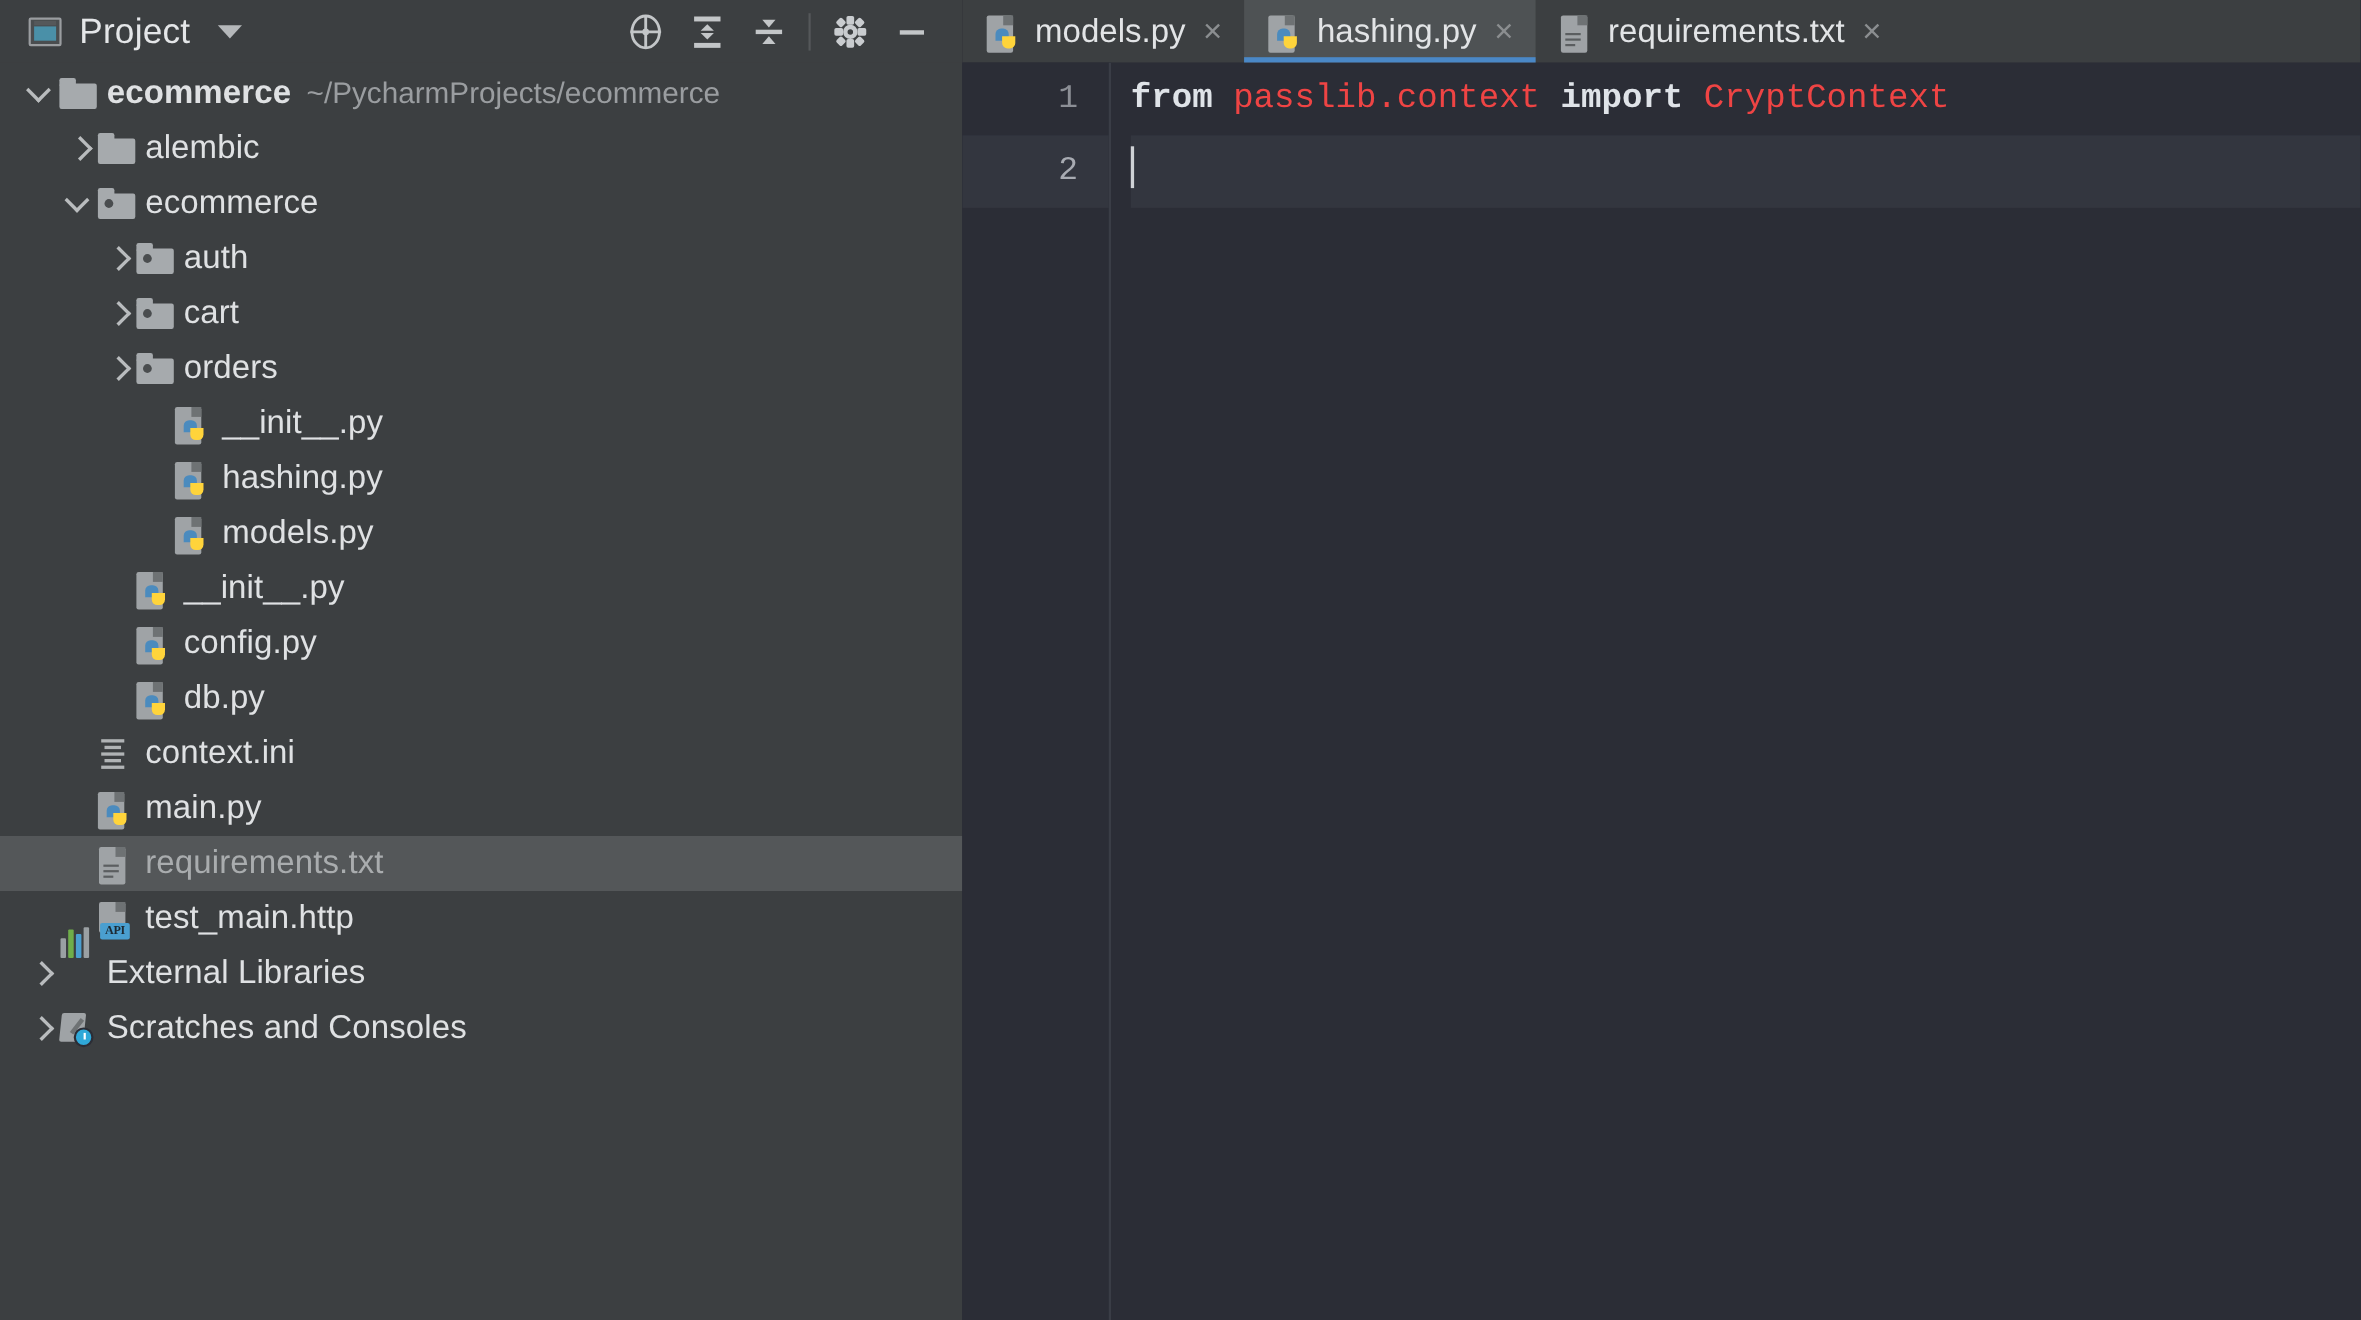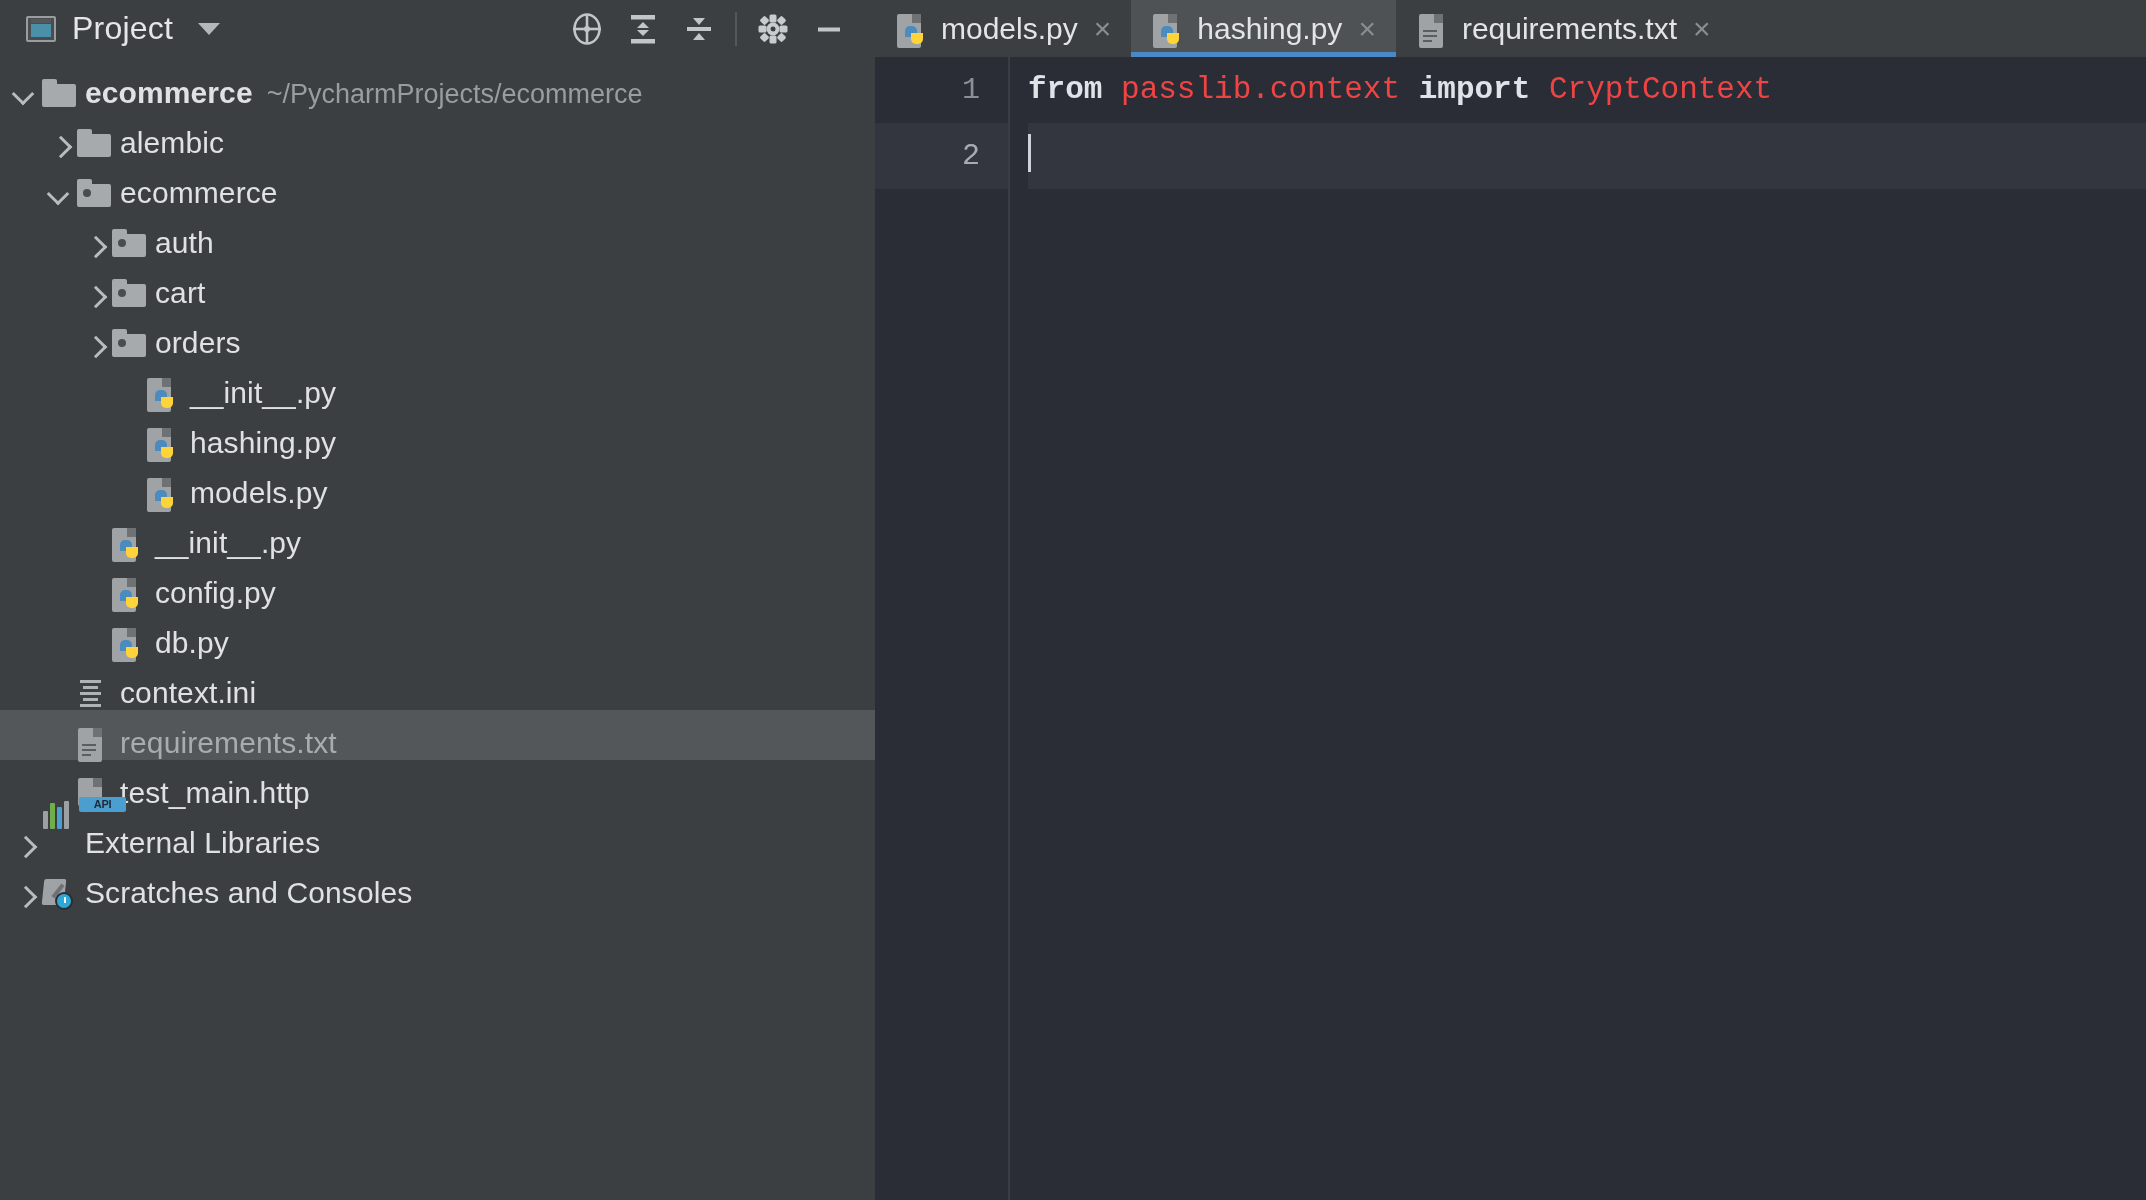--- a/index.html
+++ b/index.html
@@ -53,22 +53,22 @@
   #toolbar-icons {
     margin-left: auto; display: flex; align-items: center; gap: 0px;
   }
   .tb { width: 56px; height: 46px; display: flex; align-items: center; justify-content: center; }
   .tb svg { display: block; }
   .tb-sep { width: 2px; height: 34px; background: #55585a; margin: 0 8px; }
 
   
   #tree { flex: 1 1 auto; overflow: hidden; padding-top: 3px; }
   .row {
-    height: 50px; display: flex; align-items: flex-end;
-    white-space: nowrap; position: relative;
+    height: 50px; display: flex; align-items: center;
+    white-space: nowrap; position: relative; padding-left: 12px;
   }
   .row.selected { background: #545759; }
   .arrow {
     width: 26px; height: 26px; flex: 0 0 26px;
     position: relative; margin-right: 4px;
   }
   .arrow.r::after, .arrow.d::after{
     content:""; position:absolute; left:6px; top:5px;
     width: 13px; height: 13px;
     border-right: 3px solid #b9bcbe;
@@ -143,24 +143,24 @@
   
   .httpfile { width:30px; height:36px; position:relative; top:2px; }
   .httpfile .doc {
     position:absolute; left:1px; top:0; width:24px; height:28px;
     background:#9fa3a6; border-radius:2px;
   }
   .httpfile .fold {
     position:absolute; left:16px; top:0; width:9px; height:9px; background:#6e7274;
   }
   .httpfile .api {
-    position:absolute; left:2px; top:19px; width:47px; height:15px;
+    position:absolute; left:2px; top:19px; width:27px; height:15px;
     background:#4a9fd0; border-radius:2px;
     font-size:11px; color:#1d2a33; text-align:center; line-height:15px;
-    font-family:Liberation Sans, sans-serif; font-weight:bold; letter-spacing:-.3px;
+    font-family:Liberation Serif, serif; font-weight:bold; letter-spacing:-.3px;
   }
 
   
   .liblib { width:30px; height:30px; position:relative; top:3px; }
   .liblib b { position:absolute; bottom:0; width:5px; border-radius:1px; }
   .liblib b:nth-child(1){ left:1px; height:18px; background:#9aa0a3; }
   .liblib b:nth-child(2){ left:8px; height:26px; background:#6fae4a; }
   .liblib b:nth-child(3){ left:15px; height:22px; background:#4a9fd0; }
   .liblib b:nth-child(4){ left:22px; height:28px; background:#9aa0a3; }
 
@@ -362,20 +362,26 @@
           <span class="arrow "></span>
           <span class="ico"><span class="pyfile"><span class="doc"></span><span class="fold"></span><span class="pyb"></span><span class="pyy"></span></span></span>
           <span class="lbl">db.py</span>
         </div>
         <div class="row">
           <span style="display: inline-block; flex: 0 0 auto; width: 47px;"></span>
           <span class="arrow "></span>
           <span class="ico"><span class="inifile"><i></i><i></i><i></i><i></i><i></i></span></span>
           <span class="lbl">context.ini</span>
         </div>
+        <div class="row">
+          <span style="display: inline-block; flex: 0 0 auto; width: 47px;"></span>
+          <span class="arrow "></span>
+          <span class="ico"><span class="pyfile"><span class="doc"></span><span class="fold"></span><span class="pyb"></span><span class="pyy"></span></span></span>
+          <span class="lbl">main.py</span>
+        </div>
         <div class="row selected">
           <span style="display: inline-block; flex: 0 0 auto; width: 47px;"></span>
           <span class="arrow "></span>
           <span class="ico"><span class="txtfile"><span class="doc"></span><span class="fold"></span><span class="l1"></span><span class="l2"></span><span class="l3"></span></span></span>
           <span class="lbl dim">requirements.txt</span>
         </div>
         <div class="row">
           <span style="display: inline-block; flex: 0 0 auto; width: 47px;"></span>
           <span class="arrow "></span>
           <span class="ico"><span class="httpfile"><span class="doc"></span><span class="fold"></span><span class="api">API</span></span></span>

